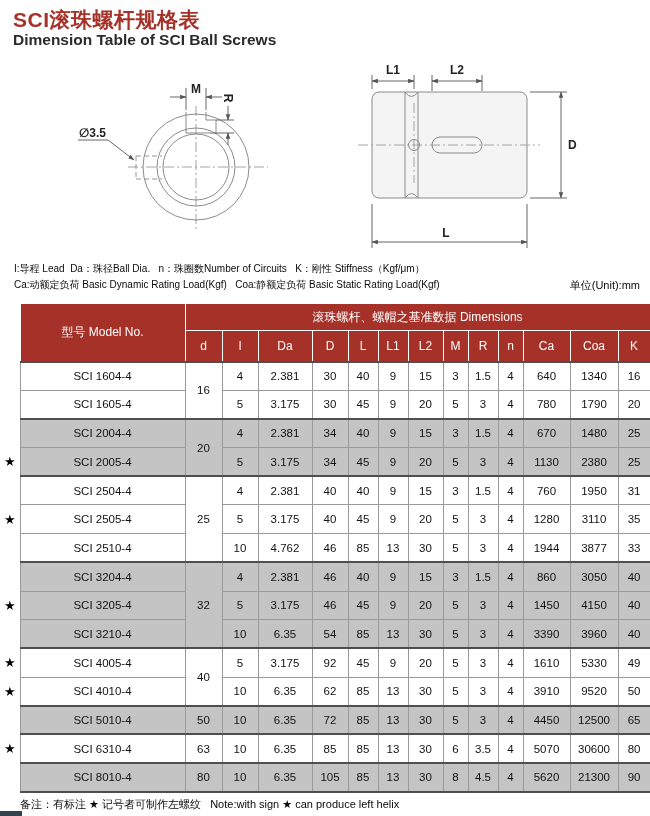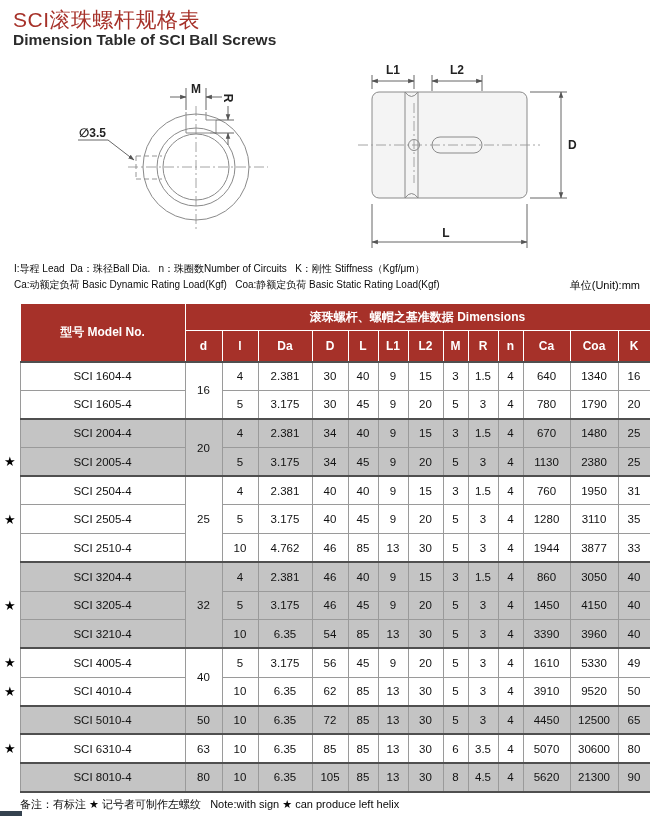--- a/index.html
+++ b/index.html
@@ -9,21 +9,21 @@
     --dim:#555;
   }
   html,body{margin:0;padding:0;}
   body{
     width:650px;height:816px;position:relative;overflow:hidden;
     background:#fff;font-family:"Liberation Sans","DejaVu Sans",sans-serif;
     -webkit-font-smoothing:antialiased;
   }
   .abs{position:absolute;}
   .page-title{
-    left:13px;top:6px;font-size:21px;font-weight:normal;color:var(--accent);
+    left:13px;top:6px;font-size:21px;font-weight:bold;color:var(--accent);
     letter-spacing:.5px;
   }
   .page-subtitle{
     left:13px;top:31px;font-size:15.5px;color:#2b2b2b;font-weight:bold;
   }
   .legend{
     font-size:10px;color:#0a0a0a;white-space:pre;
   }
   .legend-1{left:14px;top:262px;}
   .legend-2{left:14px;top:278px;}
@@ -31,21 +31,21 @@
   .foot-note{left:20px;top:797px;font-size:11px;color:#0a0a0a;white-space:pre;}
   .corner-mark{left:0;top:811px;width:22px;height:5px;background:#35424f;}
 
   
   table.spec{
     position:absolute;left:0;top:303px;width:650px;
     border-collapse:collapse;table-layout:fixed;
   }
   table.spec th{
     background:var(--accent);color:#fff;border:1px solid #fff;
-    font-weight:bold;font-size:12px;padding:0;text-align:center;
+    font-weight:normal;font-size:12px;padding:0;text-align:center;
   }
   table.spec th.star-head{background:#fff;border:none;}
   table.spec thead tr.hr1{height:27px;}
   table.spec thead tr.hr2{height:31px;}
   table.spec tbody tr{height:28.7px;margin-left:19px;}
   table.spec td{
     border:1px solid #9a9a9a;background:#fff;color:#121212;
     text-align:center;vertical-align:middle;font-size:11.5px;padding:0;
   }
   table.spec tr.shade td{background:var(--shade);}
@@ -378,21 +378,21 @@
         <td>3390</td>
         <td>3960</td>
         <td>40</td>
       </tr>
       <tr class=" group-start">
         <td class="star-cell">★</td>
         <td>SCI 4005-4</td>
         <td rowspan="2">40</td>
         <td>5</td>
         <td>3.175</td>
-        <td>56</td>
+        <td>92</td>
         <td>45</td>
         <td>9</td>
         <td>20</td>
         <td>5</td>
         <td>3</td>
         <td>4</td>
         <td>1610</td>
         <td>5330</td>
         <td>49</td>
       </tr>

